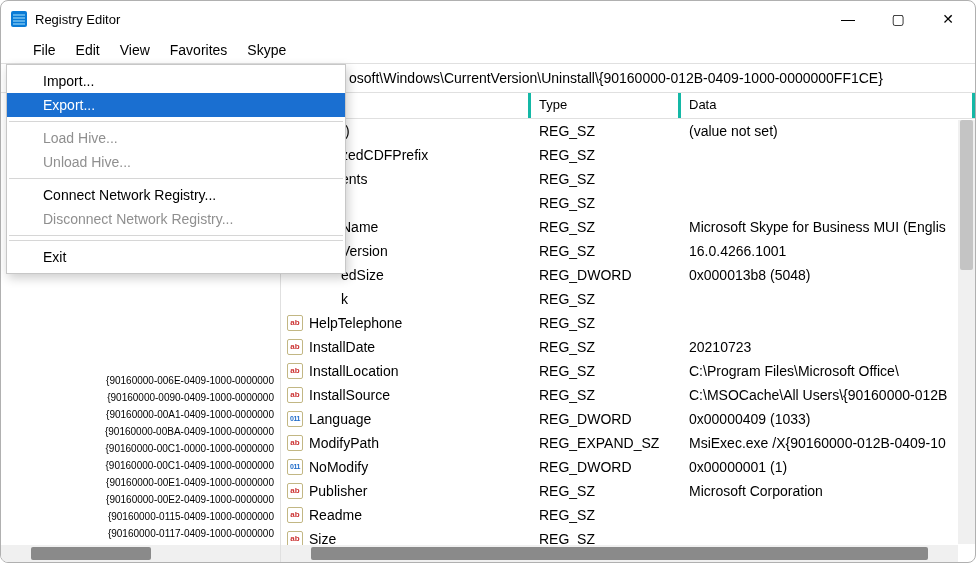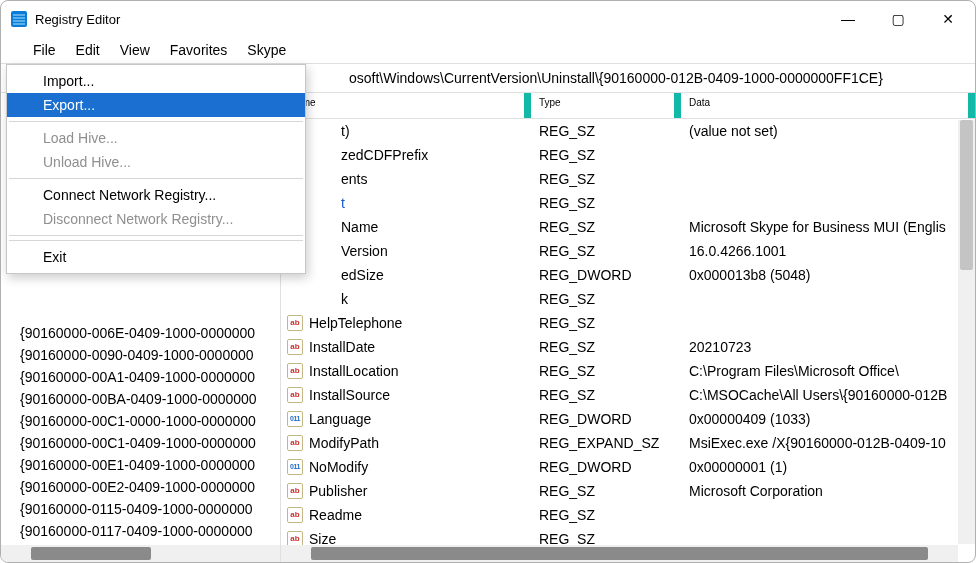--- a/index.html
+++ b/index.html
@@ -6,34 +6,34 @@
   body { width: 976px; height: 563px; background: #fff; overflow: hidden; font-size: 14px; color: #000; }
   .window { width: 100%; height: 100%; display: flex; flex-direction: column; border: 1px solid #b0b0b0; border-radius: 8px; overflow: hidden; }
   .titlebar { height: 36px; display: flex; align-items: center; padding: 0 4px 0 10px; }
   .app-icon { width: 16px; height: 16px; background: #0a7bd6; border-radius: 2px; display: flex; align-items: center; justify-content: center; margin-right: 8px; position:relative; overflow:hidden;}
   .app-icon::before { content:""; position:absolute; inset:2px; background: repeating-linear-gradient(#0a7bd6 0 1.5px, #5ab0ea 1.5px 3px), repeating-linear-gradient(90deg,#0a7bd6 0 1.5px, #5ab0ea 1.5px 3px); }
   .title { font-size: 13px; flex: 1; }
   .win-btns { display: flex; gap: 4px; margin-left: auto; }
   .win-btn { width: 46px; height: 32px; display: flex; align-items: center; justify-content: center; font-size: 14px; }
   .menubar { height: 26px; display: flex; align-items: center; padding: 0 6px; gap: 0; border-bottom: 0; margin-left: 16px; }
   .menu-item { padding: 3px 10px; font-size: 14px; }
-  .dropdown { position: absolute; left: 6px; top: 64px; width: 300px; background: #fff; border: 1px solid #c7c7c7; box-shadow: 2px 4px 10px rgba(0,0,0,.2); z-index: 100; padding: 4px 0; }
+  .dropdown { position: absolute; left: 6px; top: 64px; width: 340px; background: #fff; border: 1px solid #c7c7c7; box-shadow: 2px 4px 10px rgba(0,0,0,.2); z-index: 100; padding: 4px 0; }
   .dd-item { display: flex; justify-content: space-between; padding: 4px 18px 4px 36px; font-size: 14px; }
   .dd-item.highlight { background: #1a6fd1; color: #fff; }
   .dd-item.disabled { color: #8f8f8f; }
   .dd-sep { height: 1px; background: #d6d6d6; margin: 4px 2px; }
   .addressbar { height: 30px; border-top: 1px solid #e0e0e0; border-bottom: 1px solid #e0e0e0; display: flex; align-items: center; padding: 0 0 0 348px; font-size: 14px; overflow:hidden; white-space:nowrap;}
   .content { flex: 1; display: flex; overflow: hidden; position: relative; }
   .tree { width: 280px; border-right: 1px solid #e0e0e0; overflow: hidden; position: relative; }
   .tree-inner { position:absolute; bottom:20px; left:0; right:0; }
-  .tree-row { padding: 3px 6px; white-space: nowrap; font-size: 14px; display: flex; align-items:center; }
+  .tree-row { padding: 3px 6px; white-space: nowrap; font-size: 10px; display: flex; align-items:center;justify-content:flex-end; }
   .chev { display: inline-block; width: 13px; font-size: 11px; color:#575757; }
   .values { flex: 1; display: flex; flex-direction: column; overflow: hidden; position: relative; }
   .val-header { display: flex; height: 26px; border-bottom: 1px solid #e0e0e0; }
-  .vh { padding: 4px 8px; border-right: 7px solid #14b8a6; font-size: 10px; }
+  .vh { padding: 4px 8px; border-right: 3px solid #14b8a6; font-size: 13px; }
   .vh-name { width: 250px; }
   .vh-type { width: 150px; }
   .vh-data { flex: 1; }
   .val-body { flex: 1; overflow: hidden; }
   .val-row { display: flex; height: 24px; align-items: center; white-space: nowrap; }
   .vc-name { width: 250px; padding-left: 6px; display:flex; align-items:center; gap: 6px; overflow:hidden; }
   .vc-type { width: 150px; padding-left: 8px; }
   .vc-data { flex: 1; padding-left: 8px; overflow: hidden; }
   .ico { width:16px; height:16px; flex-shrink:0; background:#fff; border:1px solid #c2b784; border-radius:2px; position:relative; text-align:center; font-size:8px; line-height:13px; font-weight:bold; }
   .ico.sz { color:#cc3333; }

